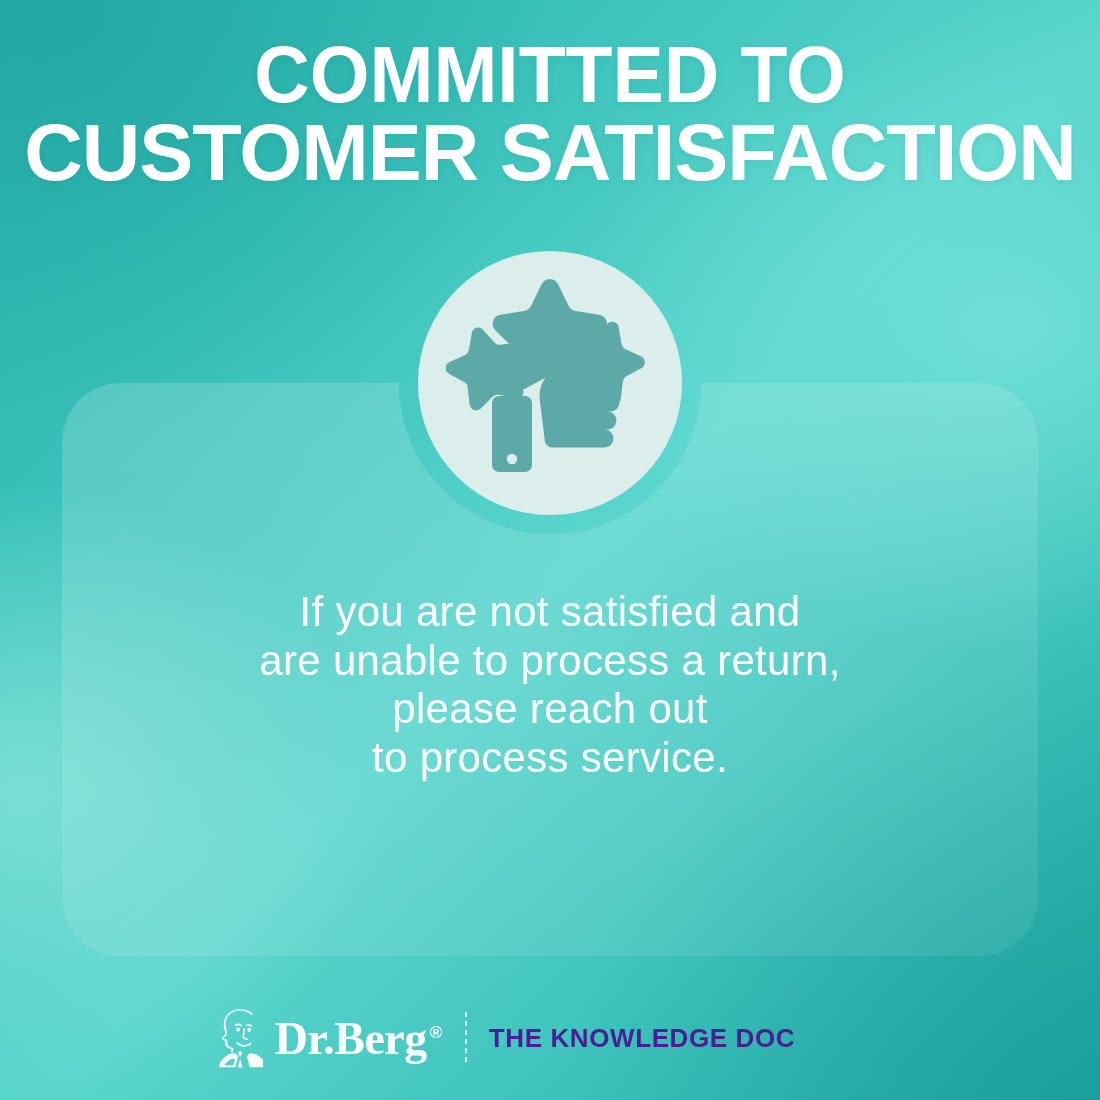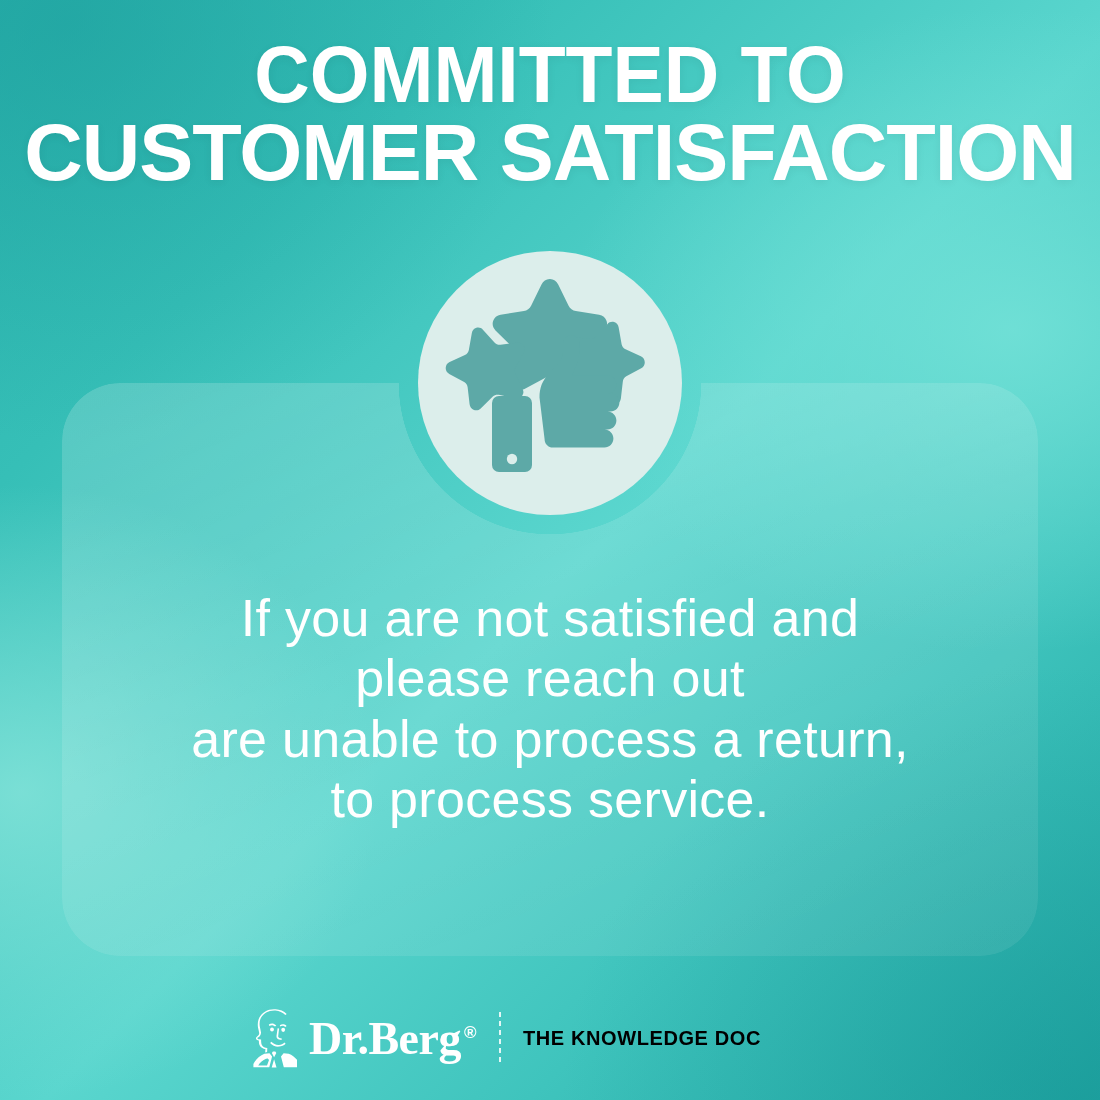--- a/index.html
+++ b/index.html
@@ -100,21 +100,21 @@
   
   .body-copy {
     position: absolute;
     left: 70px;
     top: 588px;
     width: 960px;
     text-align: center;
     color: #ffffff;
     font-family: "Liberation Sans Narrow", "Liberation Sans", sans-serif;
     font-weight: 300;
-    font-size: 52px;
+    font-size: 42px;
     line-height: 1.16;
     letter-spacing: 0.3px;
   }
   .body-copy span { display: block; }
 
   
   .footer {
     position: absolute;
     left: 0;
     bottom: 24px;
@@ -147,24 +147,24 @@
   }
   .divider {
     width: 2px;
     height: 52px;
     margin: 0 22px 0 26px;
     background-image: linear-gradient(to bottom, rgba(255,255,255,0.85) 52%, rgba(255,255,255,0) 0%);
     background-size: 2px 9px;
     background-repeat: repeat-y;
   }
   .tagline {
-    color: #000000;
+    color: #4c1d95;
     font-family: "Liberation Sans Narrow", "Liberation Sans", sans-serif;
     font-weight: 700;
-    font-size: 20px;
+    font-size: 26px;
     letter-spacing: 0.6px;
     text-align: right;
   }
 </style>
 </head>
 <body>
 
 <div id="poster">
 
   <div class="bg-base"></div>
@@ -245,22 +245,22 @@
           h-51.5 c-4.6 0 -8.3 -3.7 -8.3 -8.3 z"></path>
 
         <rect x="74" y="145" width="40" height="76" rx="7" ry="7"></rect>
         <circle cx="94" cy="208" r="5.2" fill="#dceeeb"></circle>
       </g>
     </svg>
   </div>
 
   <div class="body-copy">
     <span>If you are not satisfied and</span>
+    <span>are unable to process a return,</span>
     <span>please reach out</span>
-    <span>are unable to process a return,</span>
     <span>to process service.</span>
   </div>
 
   <div class="footer">
 
     <svg class="brand-face" viewBox="0 0 46 60">
       <g fill="#ffffff">
         <path d="M24.6 1.2c-7.8-.6-14.6 3.4-16.9 9.9-1 2.8-1.1 5.6-.7 8.3.3 1.9 1 3.6 1.2 5.5.1 1.2-.2 2-1 2.7-.7.6-1.5 1.1-2 1.9-.5.9-.2 1.8.6 2.3.6.4 1.3.5 2 .6.2 1.6.1 3.2.7 4.7.7 1.9 2.3 3.1 4.2 3.6.6.2 1.1.2 1.7.3l-.2 3.4 1.9-.3.2-4.2c-1.1-.1-2.2-.2-3.2-.7-1.6-.8-2.5-2.2-2.8-3.9-.2-1.2-.2-2.5-.2-3.7l-2.1-.3c-.5-.1-1.1-.2-1.4-.6-.2-.4 0-.8.3-1.1.6-.6 1.4-1 2-1.7.9-1 1.2-2.2 1.1-3.5-.2-2-.9-3.8-1.2-5.8-.4-2.5-.3-5.1.6-7.5C11.5 5.6 17.5 2 24.5 2.5c3.8.3 7.3 1.9 9.8 4.6l1.4-1.2c-2.8-2.9-6.8-4.5-11.1-4.7z"></path>
         <path d="M17.8 16.6c1.5-1.1 3.5-1.3 5.2-.7.9.3 1.7.9 2.3 1.6l-1.3 1.1c-.5-.6-1.1-1-1.8-1.2-1.3-.4-2.7-.2-3.8.6l-.6-1.4zM28.8 17.3c1.3-1 3.1-1.3 4.7-.8.8.3 1.6.8 2.1 1.5l-1.3 1.1c-.4-.5-.9-.9-1.5-1.1-1.2-.4-2.5-.2-3.5.5l-.5-1.2z"></path>
         <ellipse cx="21" cy="21.5" rx="1.9" ry="2.1"></ellipse>

